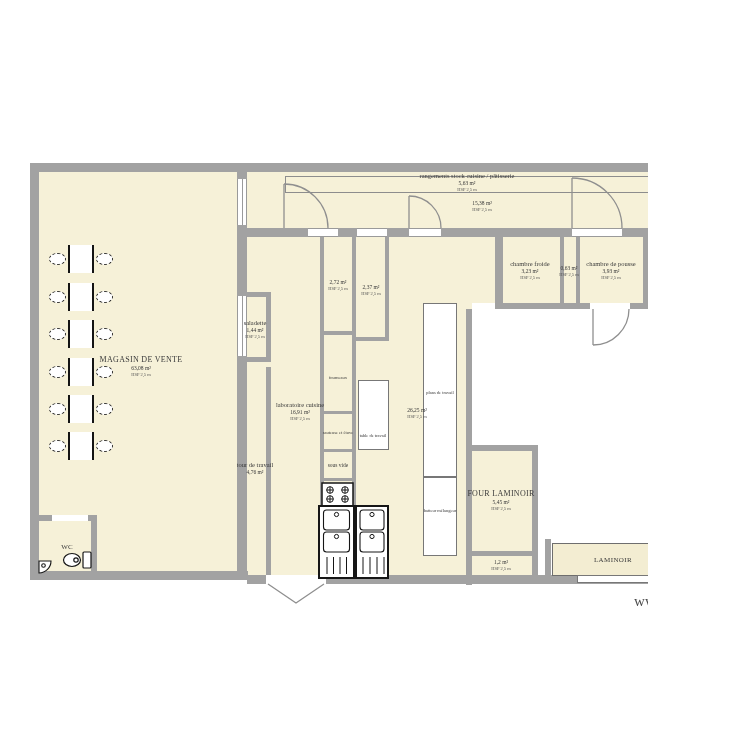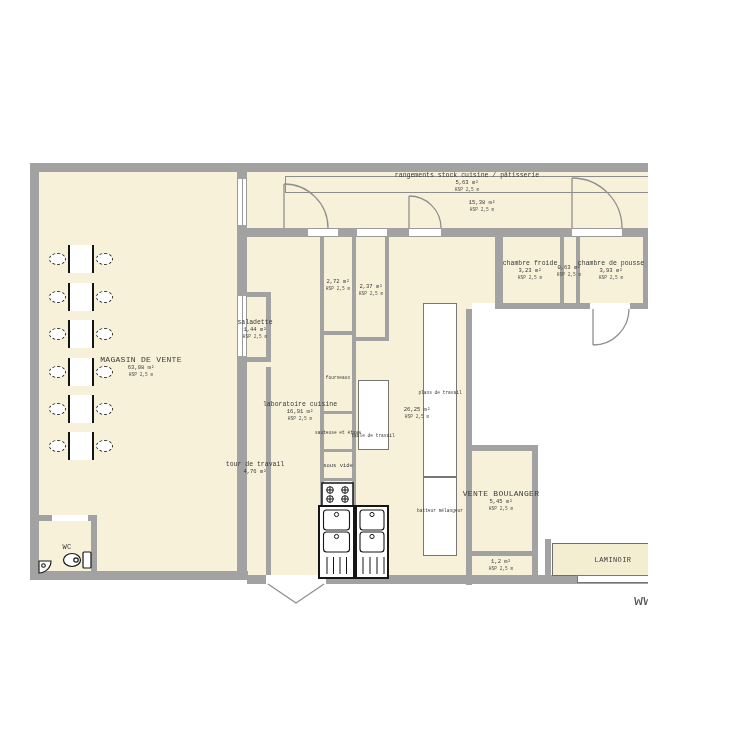--- a/index.html
+++ b/index.html
@@ -1,20 +1,20 @@
 <!DOCTYPE html>
 <html><head>
 <meta charset="utf-8">
 <style>
   * { box-sizing: border-box; margin: 0; padding: 0; }
   html,body { background:#fff; }
   #canvas {
     position: relative; width: 648px; height: 750px;
     background: #fff; overflow: hidden;
-    font-family: Liberation Mono, monospace;
+    font-family: Liberation Serif, serif;
   }
   .room { position:absolute; background:#f6f1d8; z-index:1; }
   .w    { position:absolute; background:#a2a2a2; z-index:10; }
   .gap  { position:absolute; background:#fff; z-index:15; }
   .gapH { position:absolute; background:#fff; z-index:15;
           border-top:1px solid #9a9a9a; border-bottom:1px solid #9a9a9a; }
   .winV { position:absolute; background:#fff; z-index:15;
           border-left:1px solid #9a9a9a; border-right:1px solid #9a9a9a; }
   .winV::after { content:""; position:absolute; left:50%; top:0; bottom:0;
           width:1px; background:#9a9a9a; }
@@ -254,21 +254,21 @@
   </div>
   <div class="lbl" style="left:417px;top:407px">
     <div class="rarea">26,25 m²</div>
     <div class="rhsp">HSP 2,5 m</div>
   </div>
   <div class="lbl" style="left:255px;top:461px">
     <div class="rname">tour de travail</div>
     <div class="rarea">4,76 m²</div>
   </div>
   <div class="lbl" style="left:501px;top:489px">
-    <div class="rname big">VENTE BOULANGER</div>
+    <div class="rname big">FOUR LAMINOIR</div>
     <div class="rarea">5,45 m²</div>
     <div class="rhsp">HSP 2,5 m</div>
   </div>
   <div class="lbl" style="left:501px;top:559px">
     <div class="rarea">1,2 m²</div>
     <div class="rhsp">HSP 2,5 m</div>
   </div>
   <div class="lbl" style="left:67px;top:543px">
     <div class="rname mid">WC</div>
   </div>

